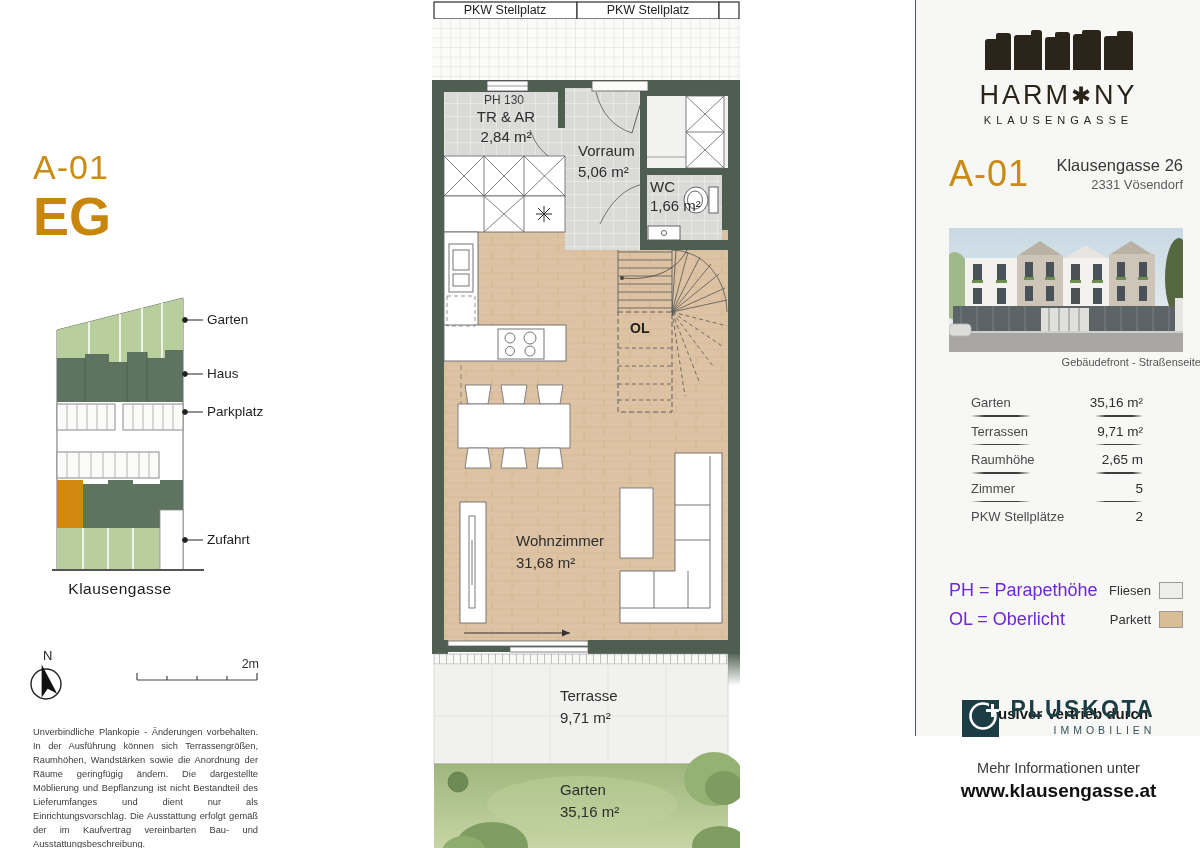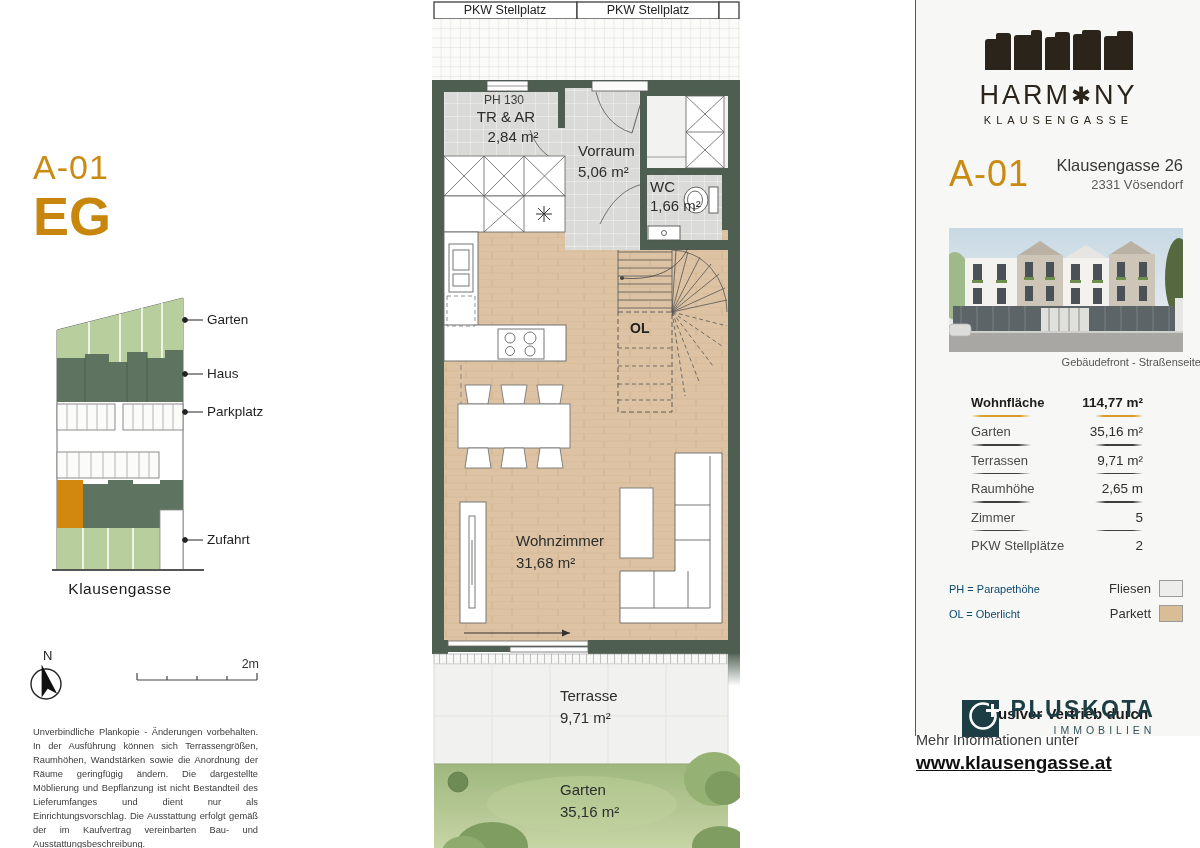--- a/index.html
+++ b/index.html
@@ -49,33 +49,33 @@
   .spec-line{display:flex;justify-content:space-between;align-items:baseline;}
   .spec-label{font-size:13px;color:#4a4a4a;}
   .spec-value{font-size:13.5px;color:#2e2e2e;}
   .spec-row.hl .spec-label,.spec-row.hl .spec-value{font-weight:700;color:#1d1d1d;}
   .rule-row{display:flex;justify-content:space-between;margin-top:5px;}
   .rule{height:1.5px;background:linear-gradient(90deg,rgba(62,62,62,0),#3E3E3E 22%,#3E3E3E 78%,rgba(62,62,62,0));}
   .rule.l{width:60px;} .rule.r{width:48px;}
   .spec-row.hl .rule{height:2px;background:linear-gradient(90deg,rgba(219,154,40,0),#DB9A28 18%,#DB9A28 82%,rgba(219,154,40,0));}
   .legend-block{left:33px;top:580px;width:234px;}
   .legend-row{display:flex;justify-content:space-between;align-items:center;margin-bottom:8px;}
-  .abbr-text{font-size:11px;color:#0c4a6e;}
+  .abbr-text{font-size:18px;color:#6d28d9;}
   .mat{display:flex;align-items:center;gap:8px;}
   .mat-label{font-size:13px;color:#333;}
   .swatch{display:inline-block;width:24px;height:17px;border:1px solid #9a9a98;box-sizing:border-box;}
   .swatch.fliesen{background:#EDEDEB;}
   .swatch.parkett{background:#D8BD97;}
   .vertrieb{left:0;top:657px;width:285px;text-align:center;font-size:15px;font-weight:700;color:#191919;margin-top:48px;}
   .broker{left:0;top:698px;width:285px;display:flex;justify-content:center;align-items:flex-start;gap:9px;}
   .broker-text .nm{font-size:23px;font-weight:700;letter-spacing:2.5px;color:#1C3D43;line-height:1;}
   .broker-text .sb{font-size:10.5px;letter-spacing:4px;color:#33545B;text-align:right;margin-top:3px;}
-  .info-block{left:0;top:732px;width:285px;}
+  .info-block{left:0;top:760px;width:285px;text-align:center;}
   .info-l1{font-size:14.5px;color:#3a3a3a;}
-  .info-l2{font-size:19px;font-weight:700;color:#101010;margin-top:4px;text-decoration:underline;}
+  .info-l2{font-size:19px;font-weight:700;color:#101010;margin-top:4px;}
 </style>
 </head>
 <body>
 
 <div id="left-col" class="abs">
 
   <div class="abs" style="left:33px;top:148px;">
     <div class="unit-code">A-01</div>
     <div class="unit-floor">EG</div>
   </div>
@@ -325,21 +325,21 @@
       <ellipse cx="288" cy="846" rx="28" ry="20" fill="#809D61"></ellipse>
     </g>
   </svg>
 
   
   <div class="plan-label pkw-label lab-c" style="left:73px;top:3px;">PKW Stellplatz</div>
   <div class="plan-label pkw-label lab-c" style="left:216px;top:3px;">PKW Stellplatz</div>
   <div class="plan-label ph-label lab-c" style="left:72px;top:93px;">PH 130</div>
 
   <div class="plan-label room-name lab-c" style="left:74px;top:108px;">TR &amp; AR</div>
-  <div class="plan-label room-area lab-c" style="left:81px;top:128px;">2,84 m²</div>
+  <div class="plan-label room-area lab-c" style="left:74px;top:128px;">2,84 m²</div>
 
   <div class="plan-label room-name" style="left:146px;top:142px;">Vorraum</div>
   <div class="plan-label room-area" style="left:146px;top:163px;">5,06 m²</div>
 
   <div class="plan-label room-name" style="left:218px;top:178px;">WC</div>
   <div class="plan-label room-area" style="left:218px;top:197px;">1,66 m²</div>
 
   <div class="plan-label ol-label" style="left:198px;top:320px;">OL</div>
 
   <div class="plan-label room-name" style="left:84px;top:532px;">Wohnzimmer</div>
@@ -433,30 +433,20 @@
       <rect x="226" y="70" width="8" height="34" fill="#E6E6E4"></rect>
 
       <rect x="0" y="104" width="234" height="20" fill="#A8A7A4"></rect>
       <line x1="0" y1="104" x2="234" y2="104" stroke="#CFCFCC" stroke-width="2"></line>
       <rect x="0" y="96" width="22" height="12" rx="4" fill="#DCDCDB" stroke="#B5B5B3" stroke-width="0.8"></rect>
     </svg>
   </div>
   <div class="abs photo-caption">Gebäudefront - Straßenseite</div>
 
   <div class="abs spec-table">
-    <div class="spec-row hl">
-      <div class="spec-line">
-        <span class="spec-label">Wohnfläche</span>
-        <span class="spec-value">114,77 m²</span>
-      </div>
-      <div class="rule-row">
-          <span class="rule l"></span>
-          <span class="rule r"></span>
-        </div>
-    </div>
     <div class="spec-row">
       <div class="spec-line">
         <span class="spec-label">Garten</span>
         <span class="spec-value">35,16 m²</span>
       </div>
       <div class="rule-row">
           <span class="rule l"></span>
           <span class="rule r"></span>
         </div>
     </div>

